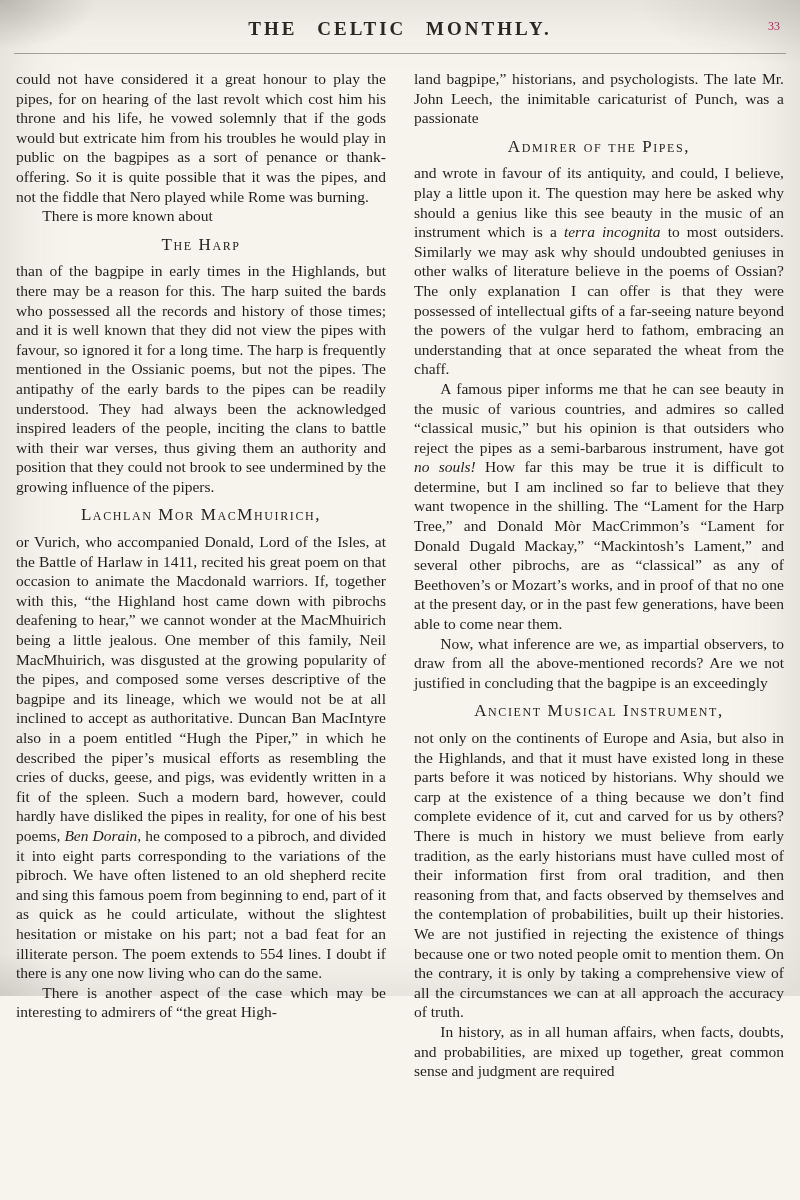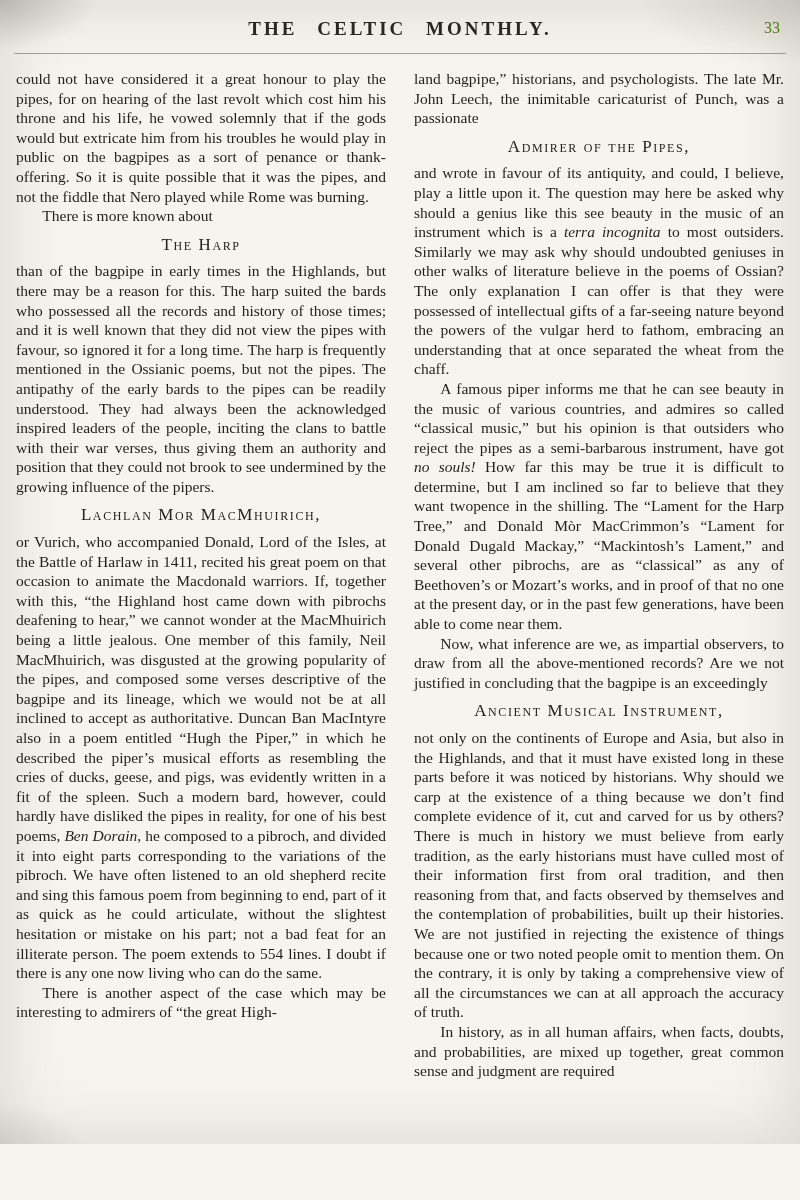--- a/index.html
+++ b/index.html
@@ -4,37 +4,37 @@
 <style>
   * { margin:0; padding:0; box-sizing:border-box; }
   html, body { width:800px; }
   body {
     width:800px; height:1200px; overflow:hidden;
     background:#f6f4ed;
     font-family:"Liberation Serif","DejaVu Serif",serif;
     color:#221f1b;
   }
   .page {
-    position:relative; width:800px; height:1144px;
+    position:relative; width:800px; height:996px;
     padding:14px 16px 0 16px;
     box-shadow: inset 0 0 70px rgba(62,56,44,.16);
   }
   .page::before {
     content:""; position:absolute; inset:0; pointer-events:none;
     background:
       radial-gradient(140px 70px at 0% 0%, rgba(45,42,35,.22), transparent 70%),
       radial-gradient(230px 90px at 100% 0%, rgba(45,42,35,.14), transparent 72%),
       radial-gradient(120px 60px at 0% 100%, rgba(45,42,35,.10), transparent 70%);
   }
   .masthead { position:relative; text-align:center; margin-top:4px; height:26px; }
   .title {
     display:inline-block; font-weight:bold; font-size:19px;
     letter-spacing:3px; word-spacing:12px; color:#2a2722;
   }
-  .pageno { position:absolute; right:4px; top:1px; font-size:16px; color:#4d7c0f; }
+  .pageno { position:absolute; right:4px; top:1px; font-size:12px; color:#be185d; }
   .rule { border-top:1px solid rgba(70,64,52,.45); margin:9px -2px 15px -2px; }
   .columns { display:flex; gap:28px; }
   .col { flex:1 1 0; text-align:justify; font-size:15.5px; line-height:19.6px; }
   .para { margin:0; }
   .para.indent { text-indent:1.7em; }
   .heading {
     font-weight:normal; font-variant:small-caps; text-align:center;
     font-size:17px; letter-spacing:1.6px; margin:9px 0 7px 0; color:#262320;
   }
   em { font-style:italic; }

